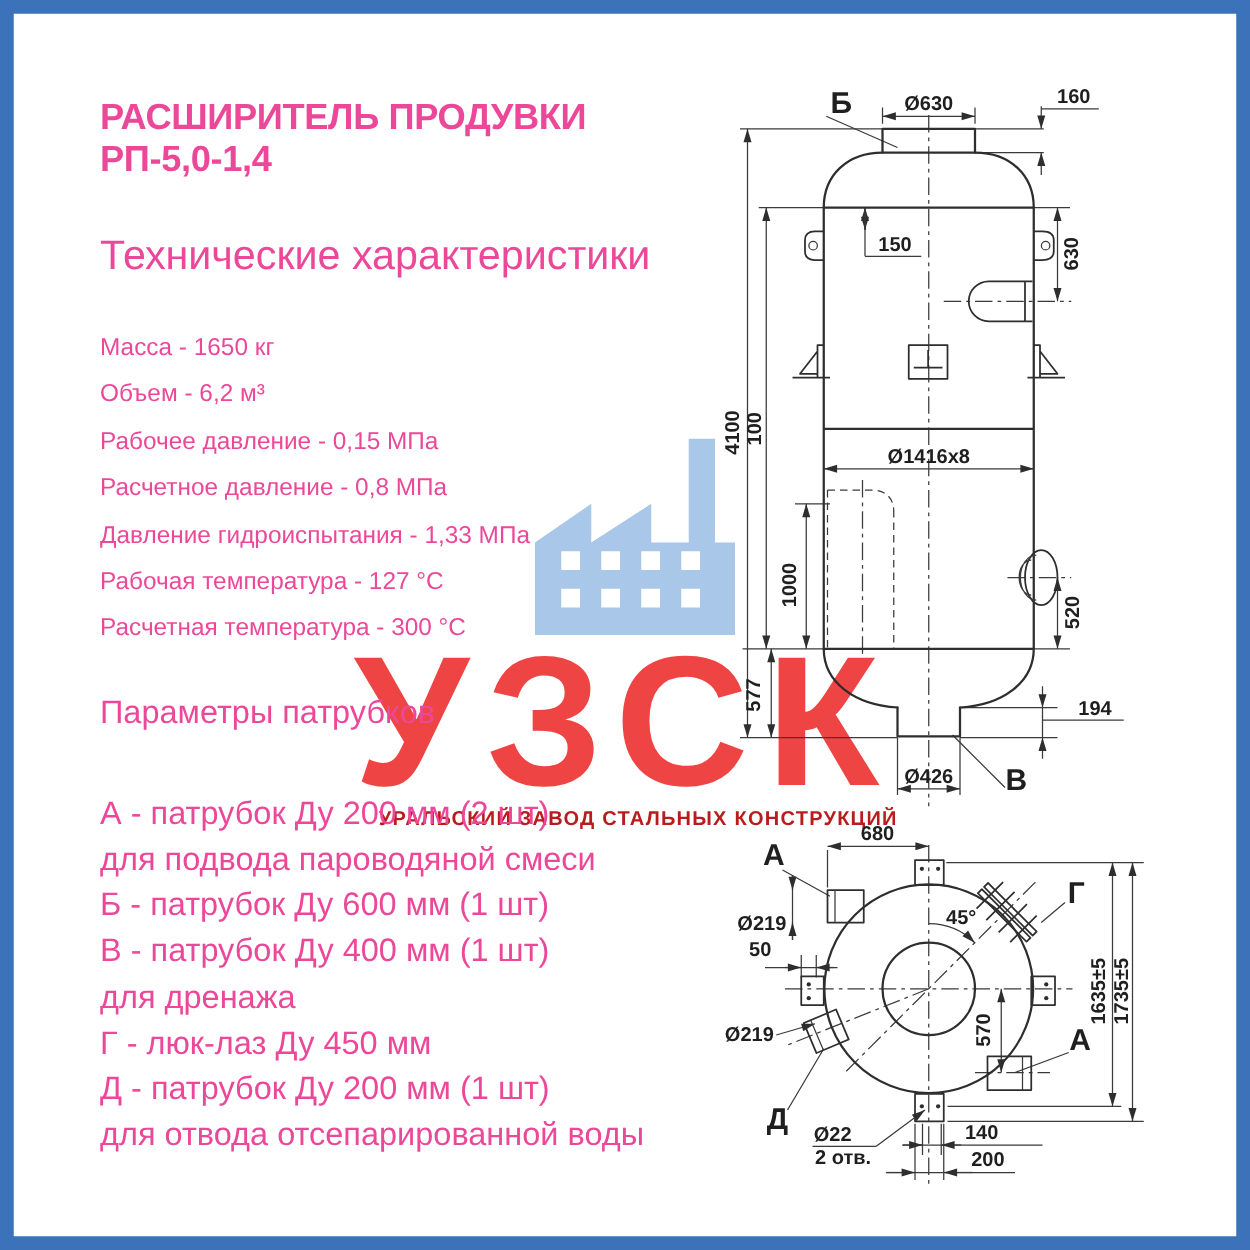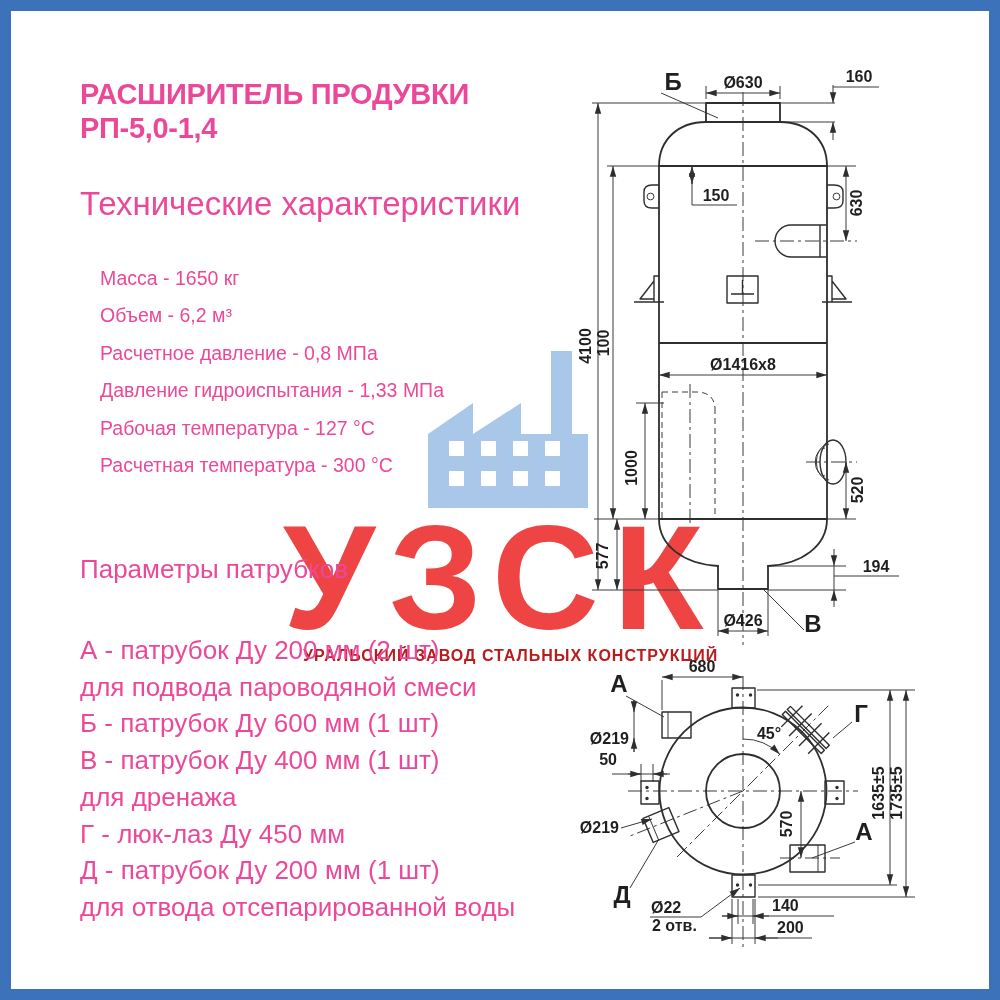--- a/index.html
+++ b/index.html
@@ -10,21 +10,21 @@
   .wm-icon{position:absolute;left:417px;top:338px;width:160px;height:160px;}
   .wm-abbr{position:absolute;left:272px;top:493px;font-size:148px;font-weight:700;line-height:1;
            letter-spacing:14px;color:#ef4444;white-space:nowrap;}
   .wm-full{position:absolute;left:292px;top:637px;font-size:16px;font-weight:700;line-height:1;
            letter-spacing:1px;color:#b91c1c;white-space:nowrap;}
   
   .txt{position:absolute;color:#ec4899;white-space:nowrap;}
   .title{left:69px;top:66px;font-size:29px;font-weight:700;line-height:34px;letter-spacing:-0.3px;}
   .h2a{left:69px;top:176px;font-size:33px;font-weight:400;line-height:1;}
   .h2b{left:69px;top:545px;font-size:26px;font-weight:400;line-height:1;}
-  .specs{left:69px;top:249px;font-size:19.5px;line-height:37.4px;margin-left:20px;}
+  .specs{left:69px;top:249px;font-size:19.5px;line-height:37.4px;}
   .params{left:69px;top:621px;font-size:26px;line-height:36.7px;}
   
   svg.draw{position:absolute;left:0;top:0;width:100%;height:100%;}
   .o{fill:none;stroke:#2e2e2e;stroke-width:1.8;stroke-linejoin:round;stroke-linecap:round;}
   .m{fill:none;stroke:#2e2e2e;stroke-width:1.4;stroke-linejoin:round;}
   .t{fill:none;stroke:#3a3a3a;stroke-width:1;}
   .cl{fill:none;stroke:#3a3a3a;stroke-width:1;stroke-dasharray:14 4 3 4;}
   .dsh{fill:none;stroke:#3a3a3a;stroke-width:1;stroke-dasharray:6 4;}
   text.d{font-family:"Liberation Sans",sans-serif;font-size:16px;font-weight:700;fill:#1f1f1f;}
   text.L{font-family:"Liberation Sans",sans-serif;font-size:24px;font-weight:700;fill:#1f1f1f;}
@@ -53,20 +53,21 @@
     <div class="wm-full">УРАЛЬСКИЙ ЗАВОД СТАЛЬНЫХ КОНСТРУКЦИЙ</div>
 
     <div class="txt title">
       <div>РАСШИРИТЕЛЬ ПРОДУВКИ</div>
       <div>РП-5,0-1,4</div>
     </div>
     <div class="txt h2a">Технические характеристики</div>
     <div class="txt specs">
       <div>Масса - 1650 кг</div>
       <div>Объем - 6,2 м³</div>
+      <div>Рабочее давление - 0,15 МПа</div>
       <div>Расчетное давление - 0,8 МПа</div>
       <div>Давление гидроиспытания - 1,33 МПа</div>
       <div>Рабочая температура - 127 °С</div>
       <div>Расчетная температура - 300 °С</div>
     </div>
     <div class="txt h2b">Параметры патрубков</div>
     <div class="txt params">
       <div>А - патрубок Ду 200 мм (2 шт)</div>
       <div>для подвода пароводяной смеси</div>
       <div>Б - патрубок Ду 600 мм (1 шт)</div>

